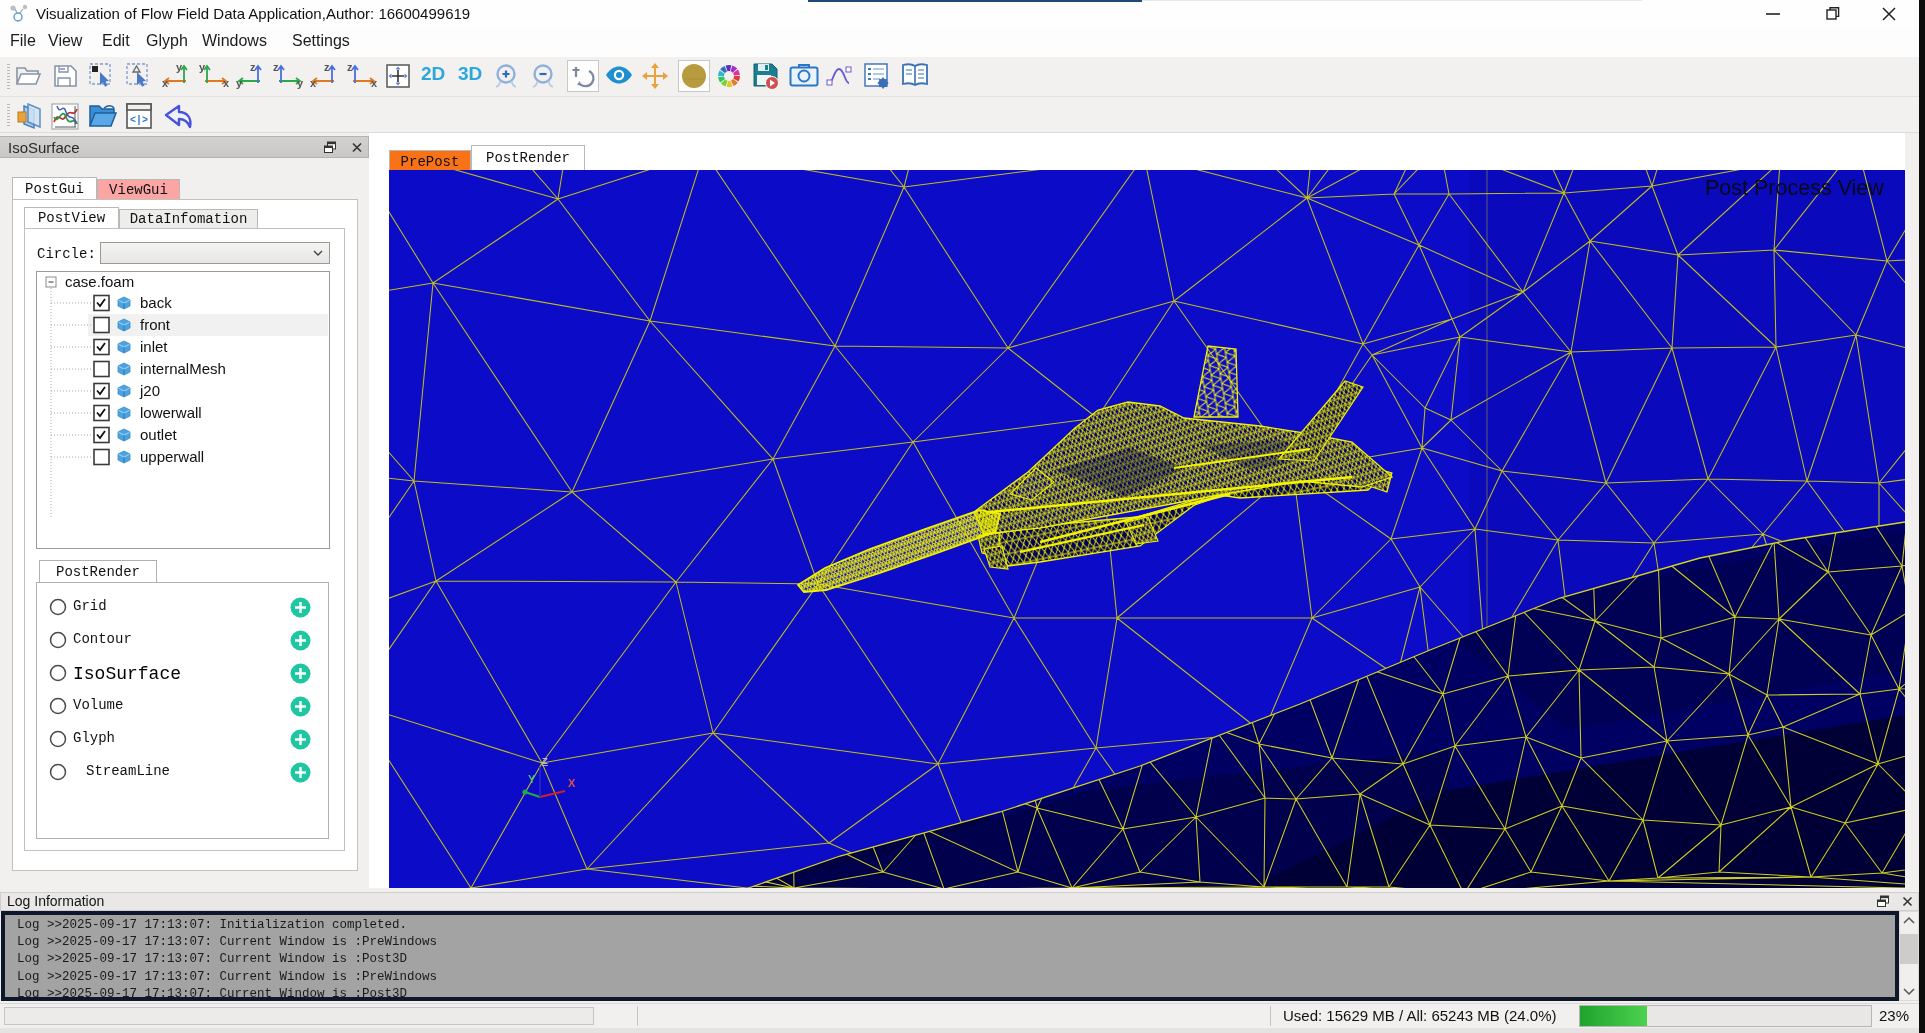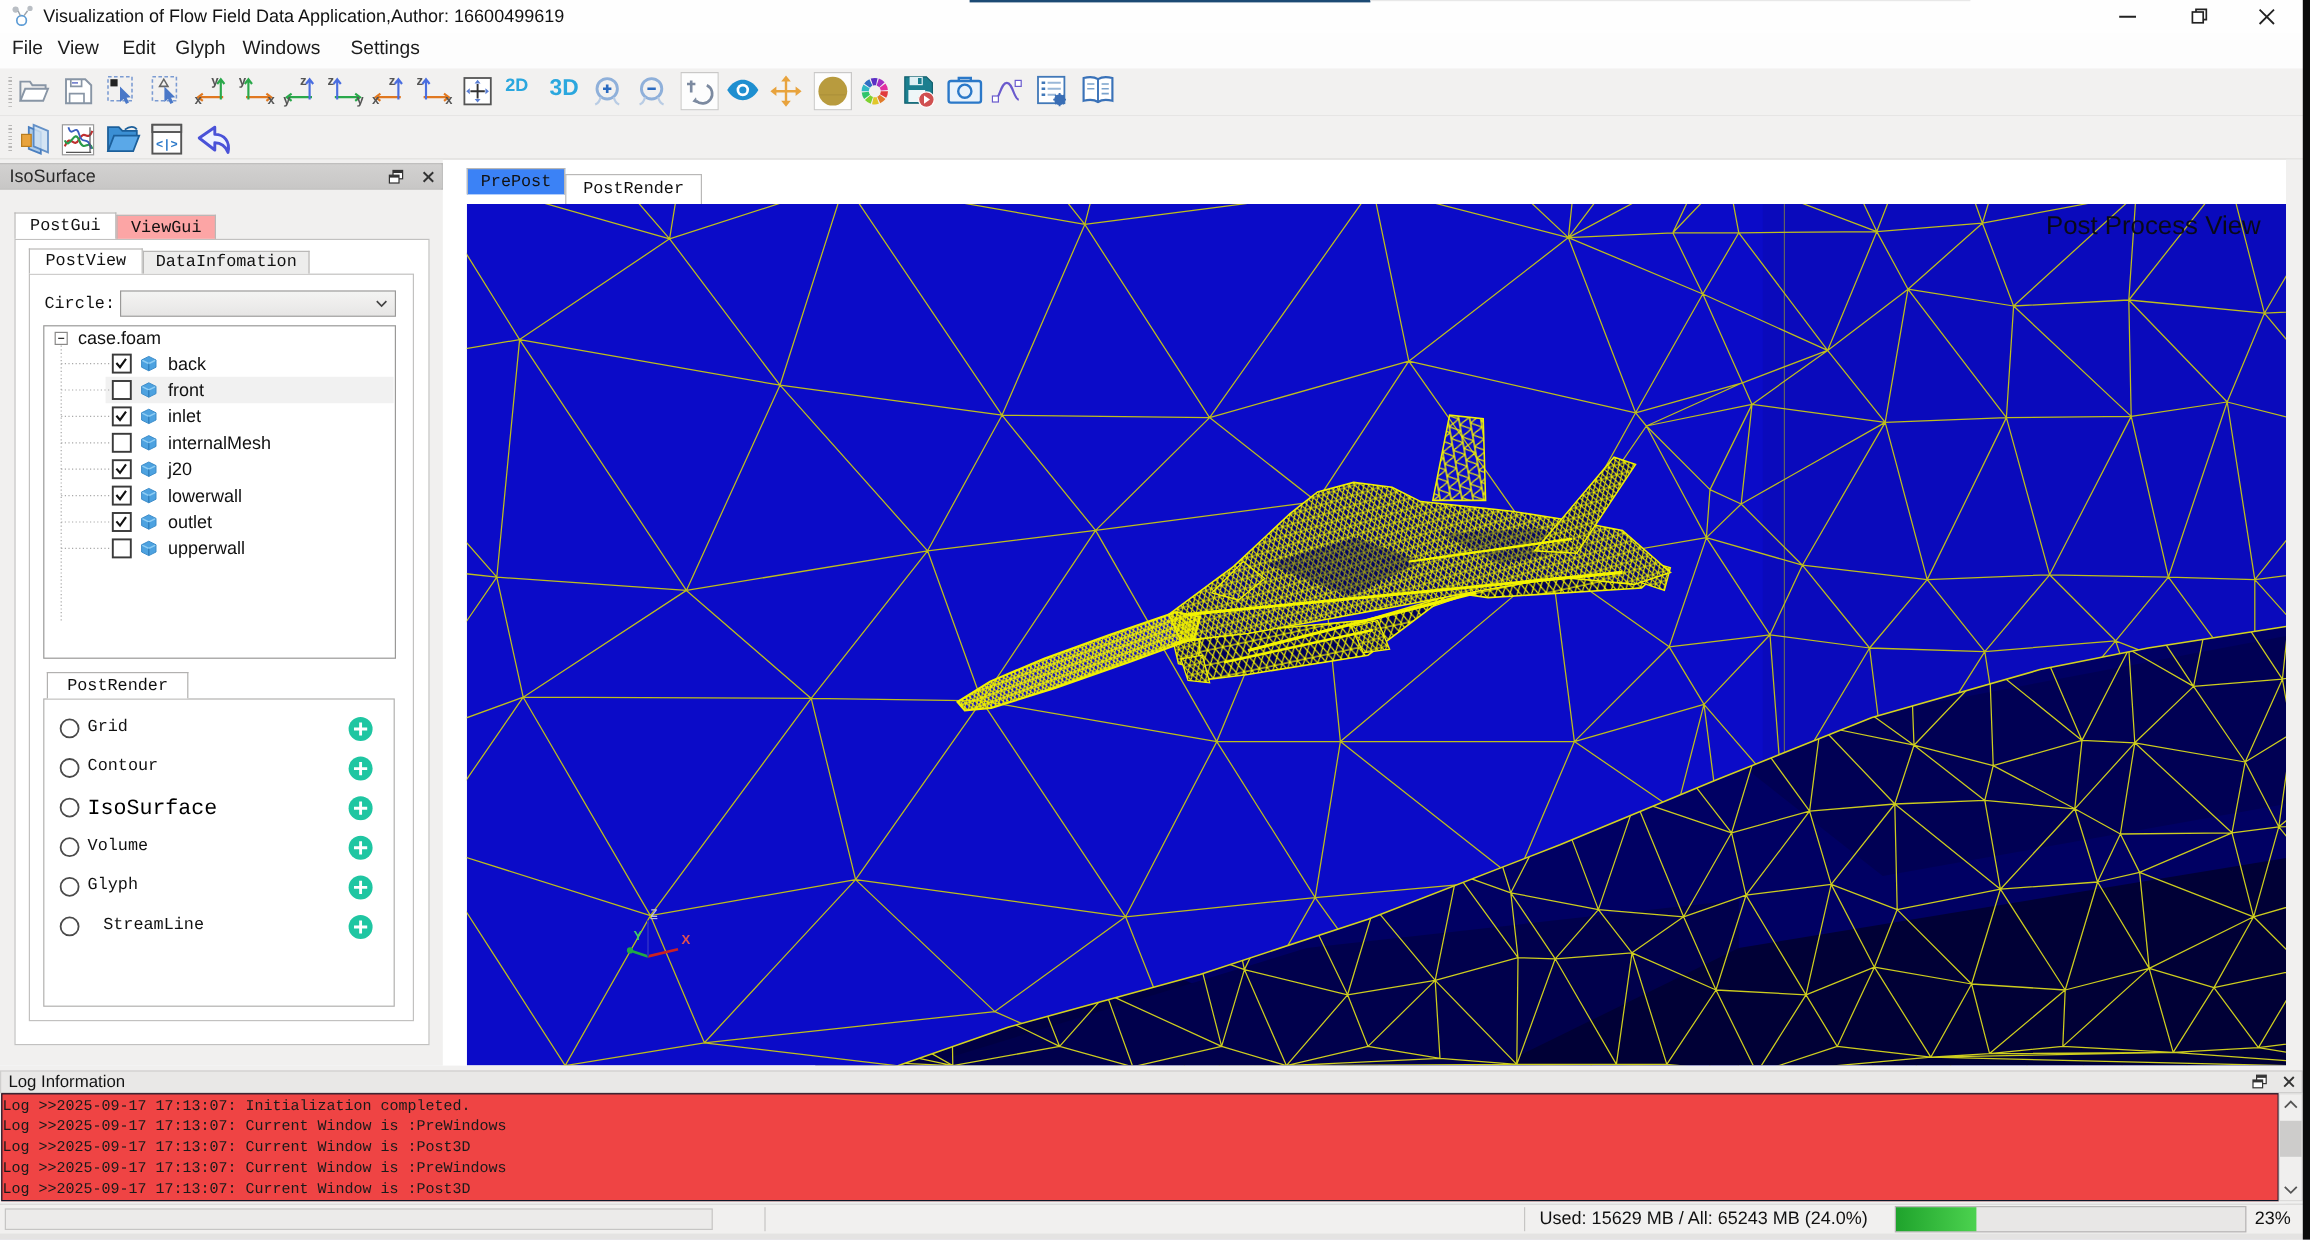--- a/index.html
+++ b/index.html
@@ -18,21 +18,21 @@
 #dockhead{left:0;top:136px;width:369px;height:22px;background:linear-gradient(#d2d1d0,#c8c7c6);border:1px solid #b4b3b2;border-left:none}
 #docktitle{left:8px;top:139px;font-size:15px;color:#2a2a2a}
 .wbtn{position:absolute;top:141px;width:14px;height:13px}
 .vtab{position:absolute;font-family:"Liberation Mono",monospace;font-size:14px;color:#111;text-align:center;border:1px solid #b9b8b7}
 #rendersvg{left:389px;top:170px;width:1516px;height:718px}
 #rightmargin{left:1905px;top:133px;width:14px;height:900px;background:#f1f0ef}
 #blackstrip{left:1919px;top:0;width:6px;height:1033px;background:#0c0c0c}
 #logdock{left:0;top:888px;width:1919px;height:115px;background:#f1f0ef}
 #loghead{left:0;top:892px;width:1919px;height:19px;background:#e9e8e7;border:1px solid #cfcecd}
 #logtitle{left:7px;top:893px;font-size:14px;color:#141414}
-#logtext{left:1px;top:911px;width:1898px;height:90px;background:#ef4444;border:1px solid #0f172a;overflow:hidden;padding-top:3px;padding-left:0}
+#logtext{left:1px;top:911px;width:1898px;height:90px;background:#a3a3a3;border:4px solid #0f172a;overflow:hidden;padding-top:3px;padding-left:12px}
 .logline{font-family:"Liberation Mono",monospace;font-size:12.5px;color:#1a1a1a;height:17.2px;white-space:pre}
 #logscroll{left:1899px;top:911px;width:20px;height:90px;background:#f0efee;border:1px solid #dcdbda}
 #statusbar{left:0;top:1003px;width:1925px;height:30px;background:#f1f0ef;border-top:1px solid #d8d7d6}
 </style></head>
 <body>
 <div class="abs" id="titlebar"></div>
 <div class="abs" style="left:808px;top:0;width:334px;height:2px;background:#1c4a74"></div>
 <div class="abs" style="left:1142px;top:0;width:500px;height:1px;background:#e8e8e8"></div>
 <svg class="abs" style="left:8px;top:3px" width="24" height="22" viewBox="0 0 24 22">
  <circle cx="5" cy="5" r="2.6" fill="#b9bec4"></circle>
@@ -114,21 +114,21 @@
     <path d="M6 20h20M23 17l4 3-4 3" fill="none" stroke="#e07820" stroke-width="1.8"></path>
     <path d="M8 22V6M5 9l3-4 3 4" fill="none" stroke="#4a6ee0" stroke-width="1.8"></path>
     <text x="0" y="10" font-size="11" font-weight="bold" fill="#555" font-family="Liberation Sans">z</text>
     <text x="24" y="26" font-size="11" font-weight="bold" fill="#555" font-family="Liberation Sans">x</text>
   </svg>
 <svg class="abs" style="left:384px;top:62px" width="28" height="28" viewBox="0 0 28 28">
     <rect x="3" y="3" width="22" height="22" fill="#fff" stroke="#555" stroke-width="1.5"></rect>
     <path d="M14 8v12M8 14h12" stroke="#333" stroke-width="1.6"></path>
     <path d="M14 4.5l-2.5 3h5zM14 23.5l-2.5-3h5zM4.5 14l3-2.5v5zM23.5 14l-3-2.5v5z" fill="#5b7fd4"></path>
   </svg>
-<div class="abs" style="left:421px;top:63px;font-size:15px;font-weight:bold;color:#2ba7de">2D</div>
+<div class="abs" style="left:421px;top:63px;font-size:19px;font-weight:bold;color:#2ba7de">2D</div>
 <div class="abs" style="left:458px;top:63px;font-size:19px;font-weight:bold;color:#2ba7de">3D</div>
 <svg class="abs" style="left:493px;top:63px" width="26" height="26" viewBox="0 0 26 26">
     <circle cx="13" cy="11" r="8.5" fill="none" stroke="#8fb0da" stroke-width="2.4"></circle>
     <path d="M3 24c2.5-1 4-3.5 4.5-6M23 24c-2.5-1-4-3.5-4.5-6" fill="none" stroke="#b9cce4" stroke-width="1.8"></path>
     <path d="M13 7.5v7M9.5 11h7" stroke="#2b6bc0" stroke-width="2.2"></path>
   </svg>
 <svg class="abs" style="left:530px;top:63px" width="26" height="26" viewBox="0 0 26 26">
     <circle cx="13" cy="11" r="8.5" fill="none" stroke="#8fb0da" stroke-width="2.4"></circle>
     <path d="M3 24c2.5-1 4-3.5 4.5-6M23 24c-2.5-1-4-3.5-4.5-6" fill="none" stroke="#b9cce4" stroke-width="1.8"></path>
     <path d="M9.5 11h7" stroke="#2b6bc0" stroke-width="2.2"></path>
@@ -375,21 +375,21 @@
     <path d="M10.5 5v11M5 10.5h11" stroke="#fff" stroke-width="2.4"></path>
   </svg>
 <svg class="abs" style="left:49px;top:763px" width="18" height="18" viewBox="0 0 18 18">
     <circle cx="9" cy="9" r="7.5" fill="#fff" stroke="#4a4a4a" stroke-width="1.5"></circle>
   </svg>
 <div class="abs mono" style="left:86px;top:763px;font-size:14px;color:#111">StreamLine</div>
 <svg class="abs" style="left:290px;top:762px" width="21" height="21" viewBox="0 0 21 21">
     <circle cx="10.5" cy="10.5" r="10" fill="#1fc6a2"></circle>
     <path d="M10.5 5v11M5 10.5h11" stroke="#fff" stroke-width="2.4"></path>
   </svg>
-<div class="abs vtab" style="left:389px;top:140px;width:82px;height:22px;background:#3b82f6;border-bottom:none;line-height:22px;">PrePost</div>
+<div class="abs vtab" style="left:389px;top:150px;width:82px;height:22px;background:#f97316;border-bottom:none;line-height:22px;">PrePost</div>
 <div class="abs vtab" style="left:471px;top:145px;width:114px;height:25px;background:#fff;border-bottom:none;line-height:24px;">PostRender</div>
 <svg class="abs" id="rendersvg" width="1516" height="718" viewBox="0 0 1516 718">
     <defs>
       <pattern id="jm" width="13" height="12" patternUnits="userSpaceOnUse" patternTransform="rotate(-12)">
         <path d="M0 0H13M0 12H13M0 0L6.5 12L13 0M-0.5 12L6.5 0L13.5 12" fill="none" stroke="#f0f000" stroke-width="1"></path>
       </pattern>
       <pattern id="jf" width="9" height="8" patternUnits="userSpaceOnUse" patternTransform="rotate(-17)">
         <path d="M0 0H9M0 8H9M0 0L4.5 8L9 0M-0.5 8L4.5 0L9.5 8" fill="none" stroke="#f0f000" stroke-width="0.95"></path>
       </pattern>
       <pattern id="jn" width="7" height="6.2" patternUnits="userSpaceOnUse" patternTransform="rotate(-20)">

